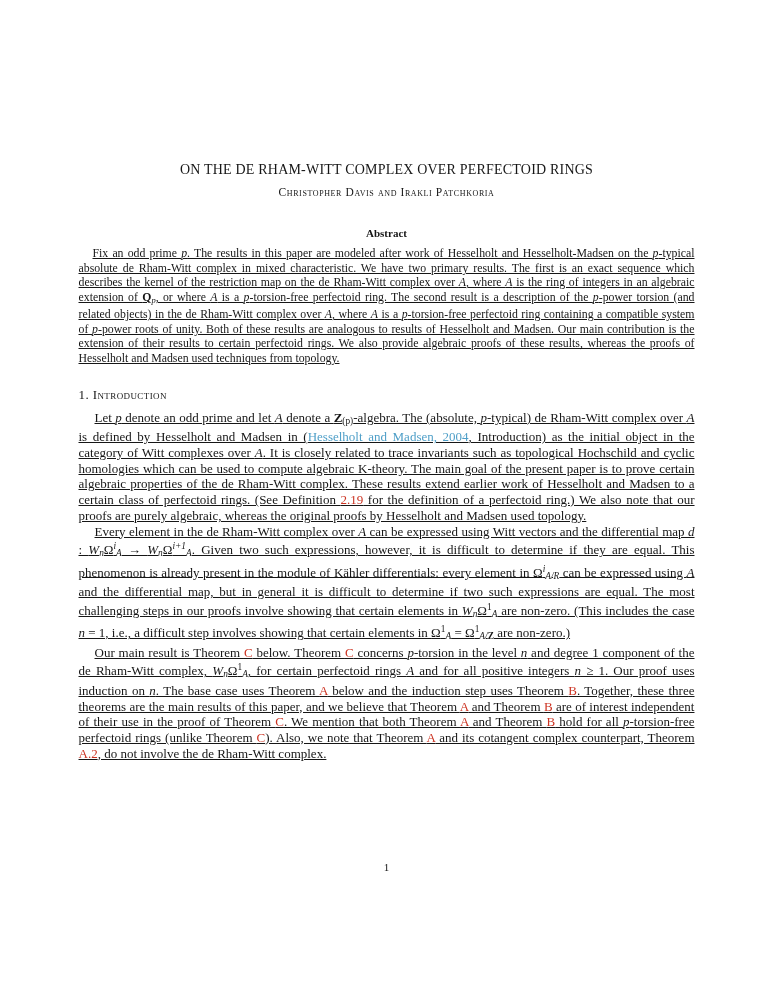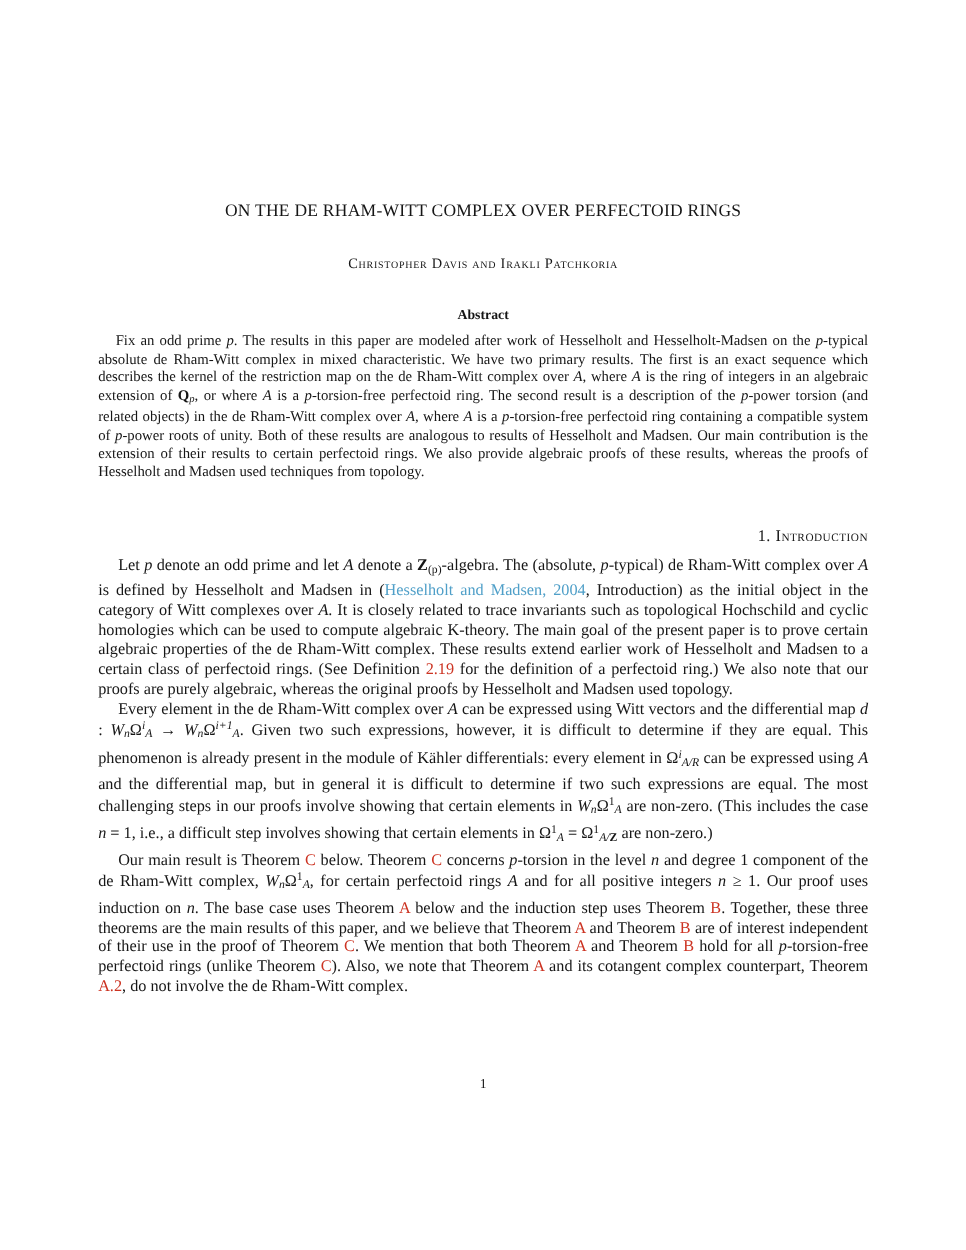--- a/index.html
+++ b/index.html
@@ -5,56 +5,56 @@
   html, body { margin: 0; padding: 0; }
   body {
     width: 773px;
     height: 1000px;
     background: #ffffff;
     font-family: "Liberation Serif", "DejaVu Serif", serif;
     color: #161616;
     position: relative;
     overflow: hidden;
   }
-  p { margin: 0; }
+  p { margin: 0; text-decoration: underline; }
   .page {
     width: 616px;
     margin: 0 auto;
     padding-top: 162px;
   }
   .title {
     font-size: 14px;
     font-weight: 400;
     text-align: center;
     letter-spacing: 0.2px;
   }
   .authors {
-    margin-top: 27px;
+    margin-top: 8px;
     font-size: 11.5px;
     text-align: center;
     font-variant: small-caps;
     letter-spacing: 0.6px;
   }
   .abstract-heading {
     margin-top: 29px;
     font-size: 11px;
     font-weight: 700;
     text-align: center;
   }
   .abstract-text {
     margin-top: 7px;
     font-size: 11.8px;
     line-height: 14.6px;
     text-align: justify;
     text-indent: 14px;
   }
   .section-heading {
-    margin-top: 36px;
+    margin-top: 21px;
     font-size: 13px;
-    text-align: right;
+    text-align: left;
     font-variant: small-caps;
     letter-spacing: 0.4px;
   }
   .section-body { margin-top: 7px; }
   .body-par {
     font-size: 13px;
     line-height: 15.7px;
     text-align: justify;
     text-indent: 16px;
   }

